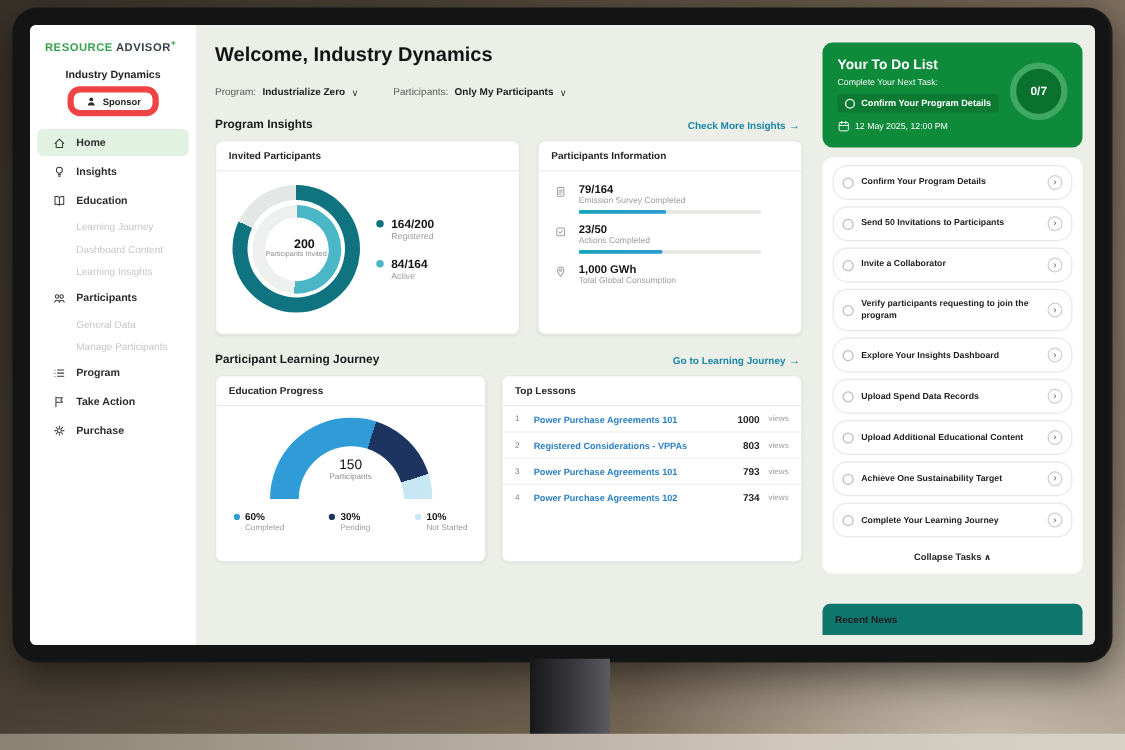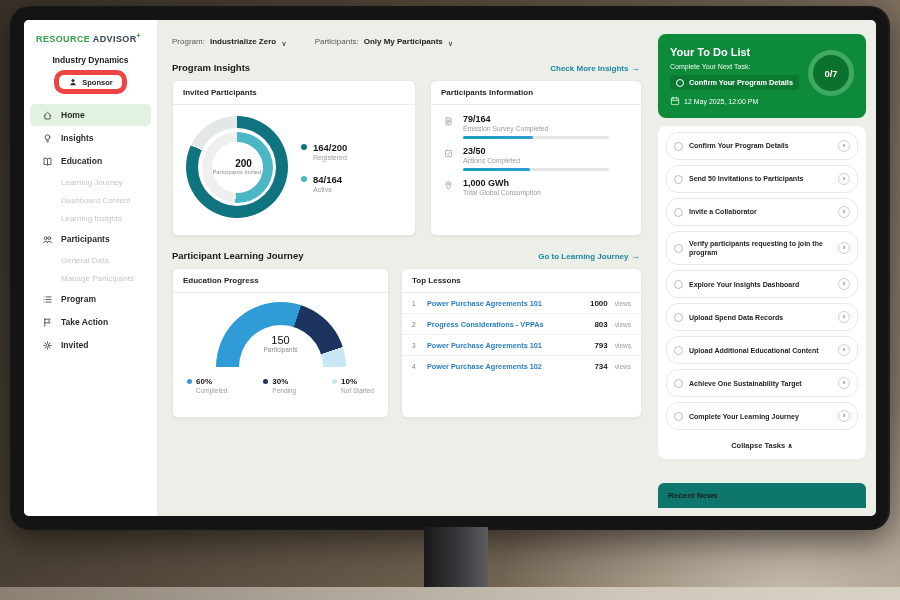--- a/index.html
+++ b/index.html
@@ -207,26 +207,27 @@
             </span>
           <span>Take Action</span>
         </div>
         <div class="sb-item">
           <span class="sb-ico">
               <svg width="11" height="11" viewBox="0 0 12 12" fill="none" stroke="#3a3a3a" stroke-width=".9" stroke-linecap="round">
                 <circle cx="6" cy="6" r="1.7"></circle>
                 <path d="M6 2v1.2M6 8.8V10M2 6h1.2M8.8 6H10M3.2 3.2l.9.9M7.9 7.9l.9.9M8.8 3.2l-.9.9M4.1 7.9l-.9.9"></path>
               </svg>
             </span>
-          <span>Invited</span>
+          <span>Purchase</span>
         </div>
       </nav>
     </aside>
 
     <main class="main">
+      <h1 class="page-title">Welcome, Industry Dynamics</h1>
 
       <div class="filters">
         <div class="filter">
           <span class="flab">Program:</span>
           <span class="fval">Industrialize Zero</span>
           <span class="chev"></span>
         </div>
         <div class="filter">
           <span class="flab">Participants:</span>
           <span class="fval">Only My Participants</span>
@@ -364,21 +365,21 @@
         <div class="card" id="card-lessons">
           <div class="card-h">Top Lessons</div>
           <div class="lesson-row">
             <span class="lesson-rank">1</span>
             <span class="lesson-title">Power Purchase Agreements 101</span>
             <span class="lesson-views">1000</span>
             <span class="lesson-suffix">views</span>
           </div>
           <div class="lesson-row">
             <span class="lesson-rank">2</span>
-            <span class="lesson-title">Progress Considerations - VPPAs</span>
+            <span class="lesson-title">Registered Considerations - VPPAs</span>
             <span class="lesson-views">803</span>
             <span class="lesson-suffix">views</span>
           </div>
           <div class="lesson-row">
             <span class="lesson-rank">3</span>
             <span class="lesson-title">Power Purchase Agreements 101</span>
             <span class="lesson-views">793</span>
             <span class="lesson-suffix">views</span>
           </div>
           <div class="lesson-row">

